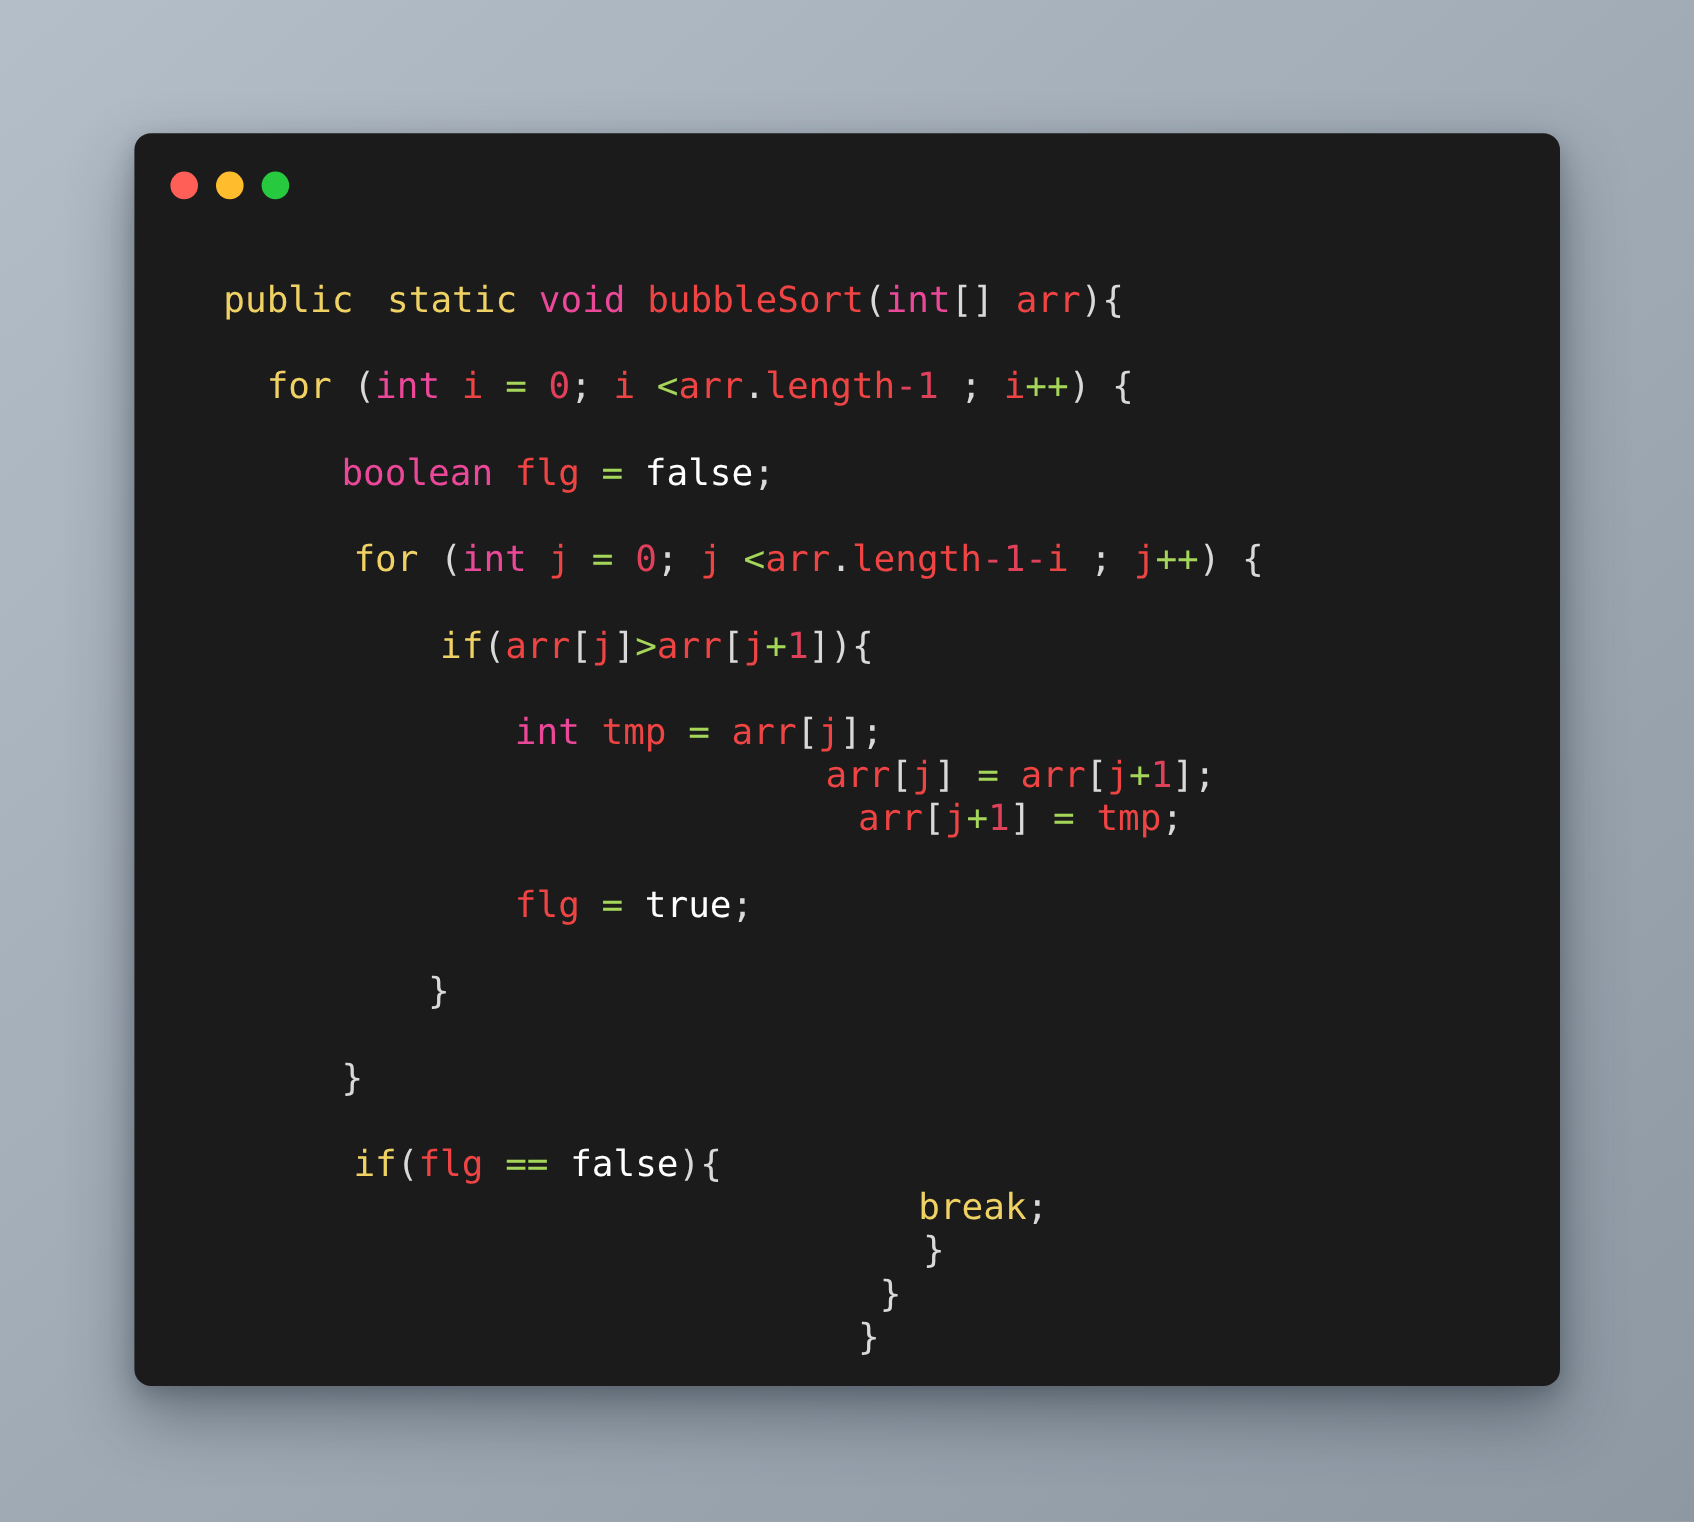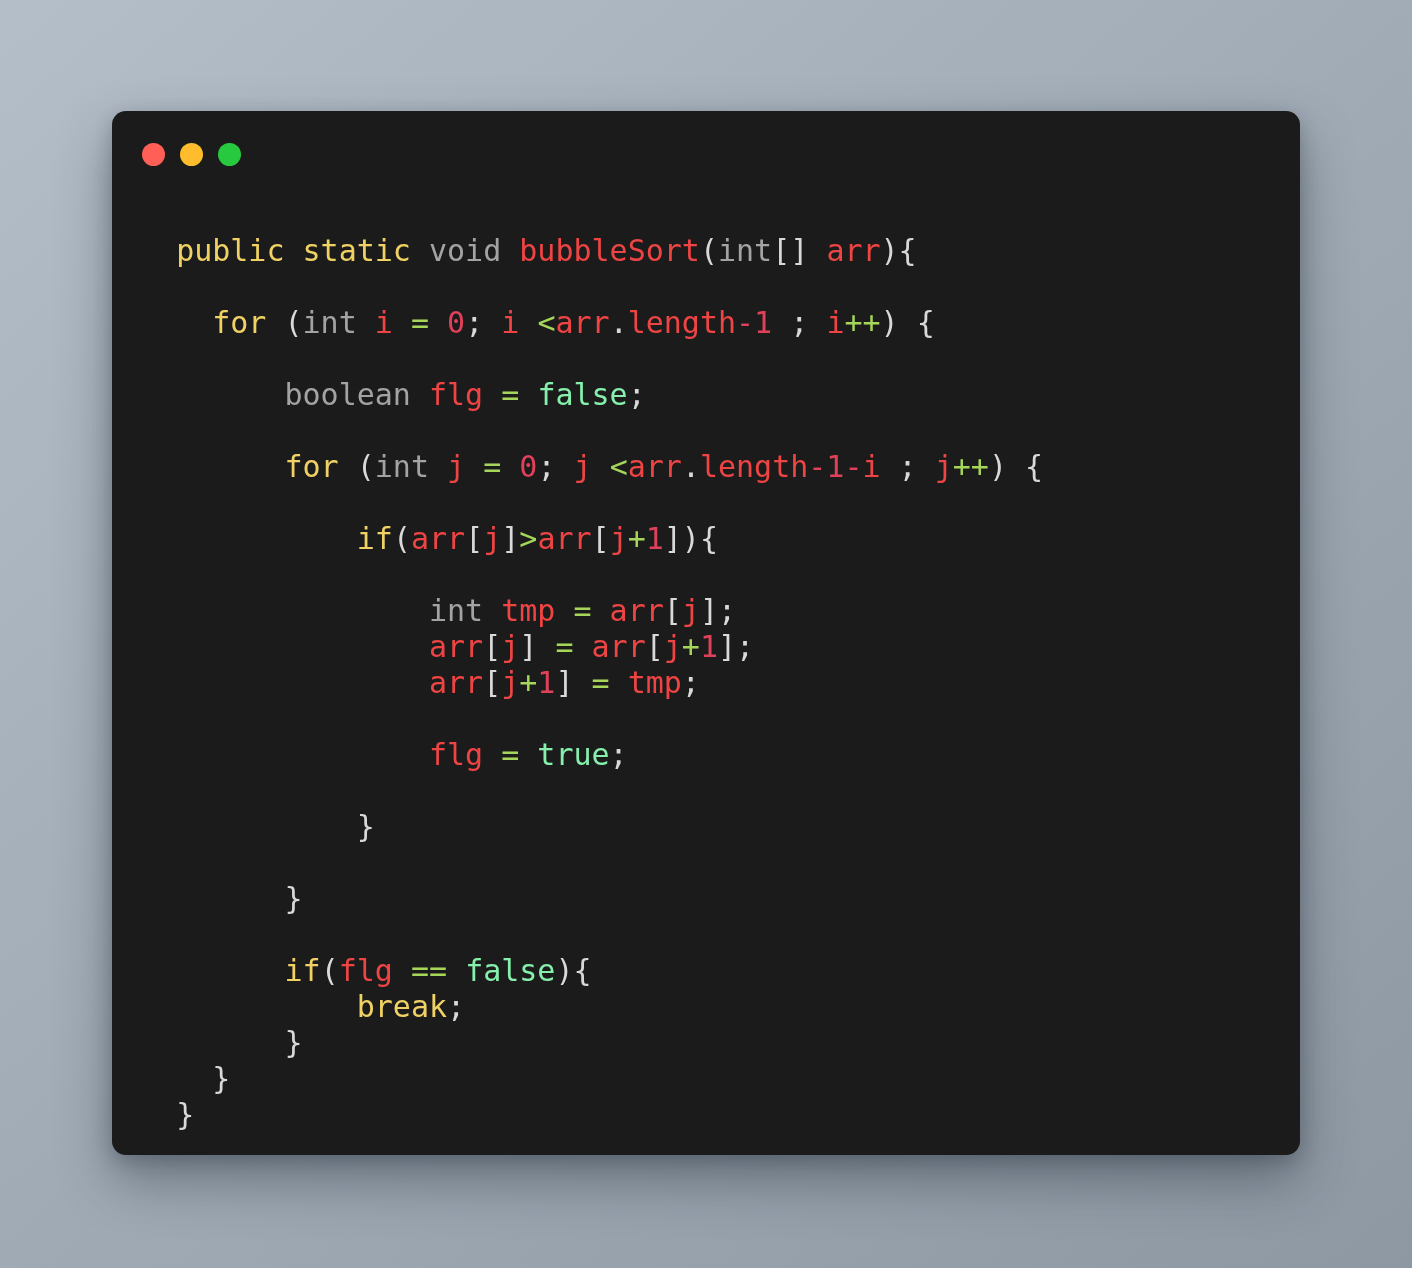--- a/index.html
+++ b/index.html
@@ -66,29 +66,29 @@
     letter-spacing: 0px;
   }
 
   .line {
     height: 36px;
     color: #d9d9d9;
   }
 
   
   .gap-lg { margin-top: 36px; }
-  .gap-sm { margin-top: 0px; }
+  .gap-sm { margin-top: 0px; text-align: center; }
 
   
-  .t-kw   { color: #f0d264; }  
-  .t-type { color: #a3a3a3; text-align: center; }  
+  .t-kw   { color: #f0d264; margin-left: 10px; }  
+  .t-type { color: #ec4899; text-align: center; }  
   .t-op   { color: #a5d65a; }
   .t-var  { color: #ef4444; }  
   .t-num  { color: #e0415a; }  
-  .t-lit  { color: #86efac; }
+  .t-lit  { color: #ffffff; }
   .t-pun  { color: #d9d9d9; }  
 </style>
 </head>
 <body style="background: linear-gradient(140deg, rgb(180, 190, 200) 0%, rgb(141, 152, 163) 100%);">
 
 <div class="stage">
 
   <div class="code-card" style="background: rgb(27, 27, 27);">
 
     <div class="titlebar">

